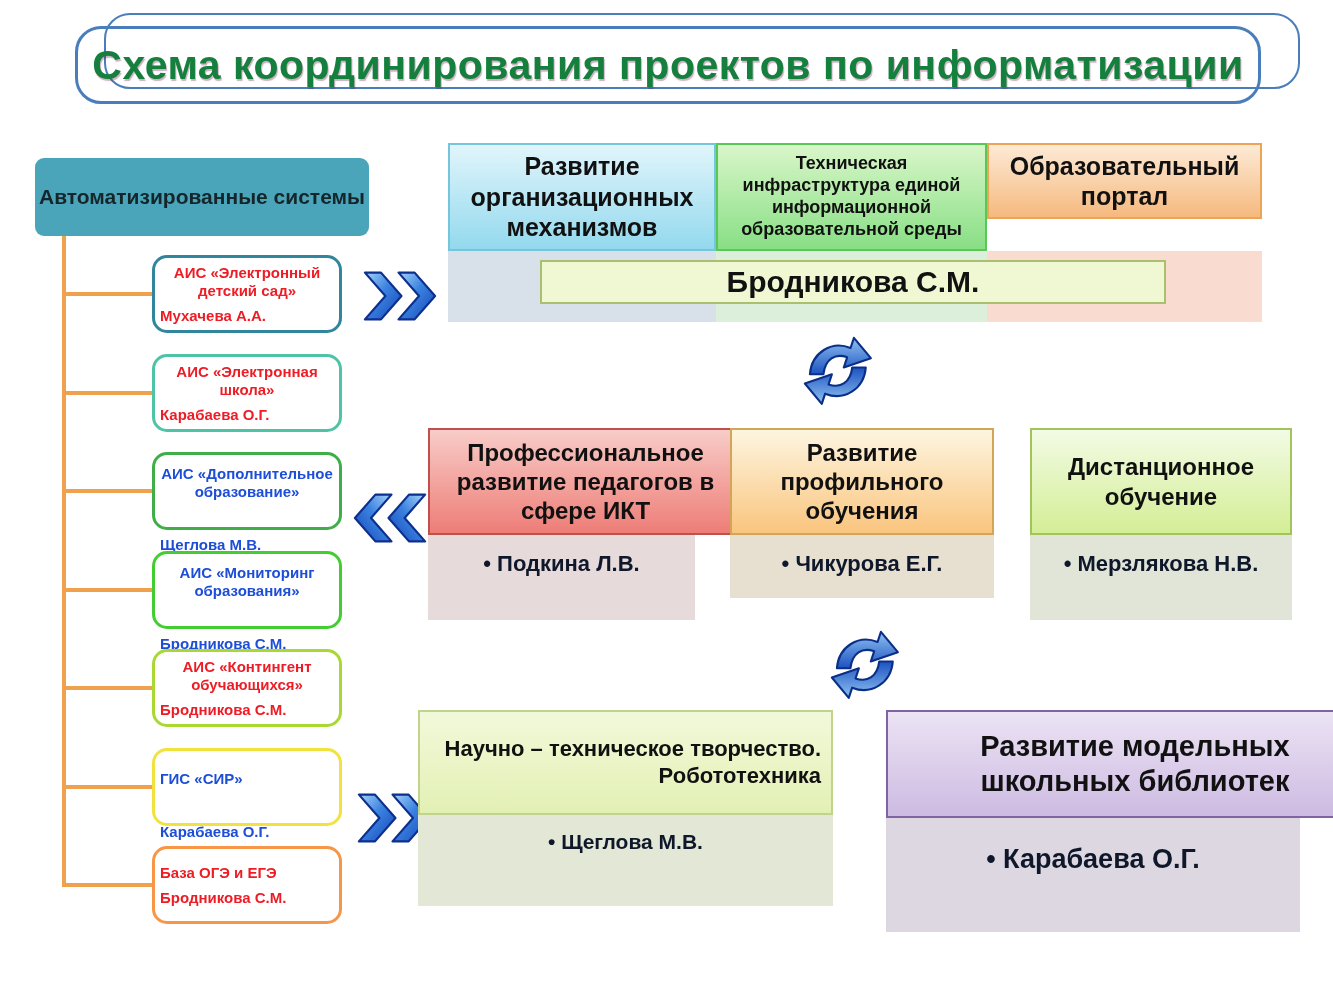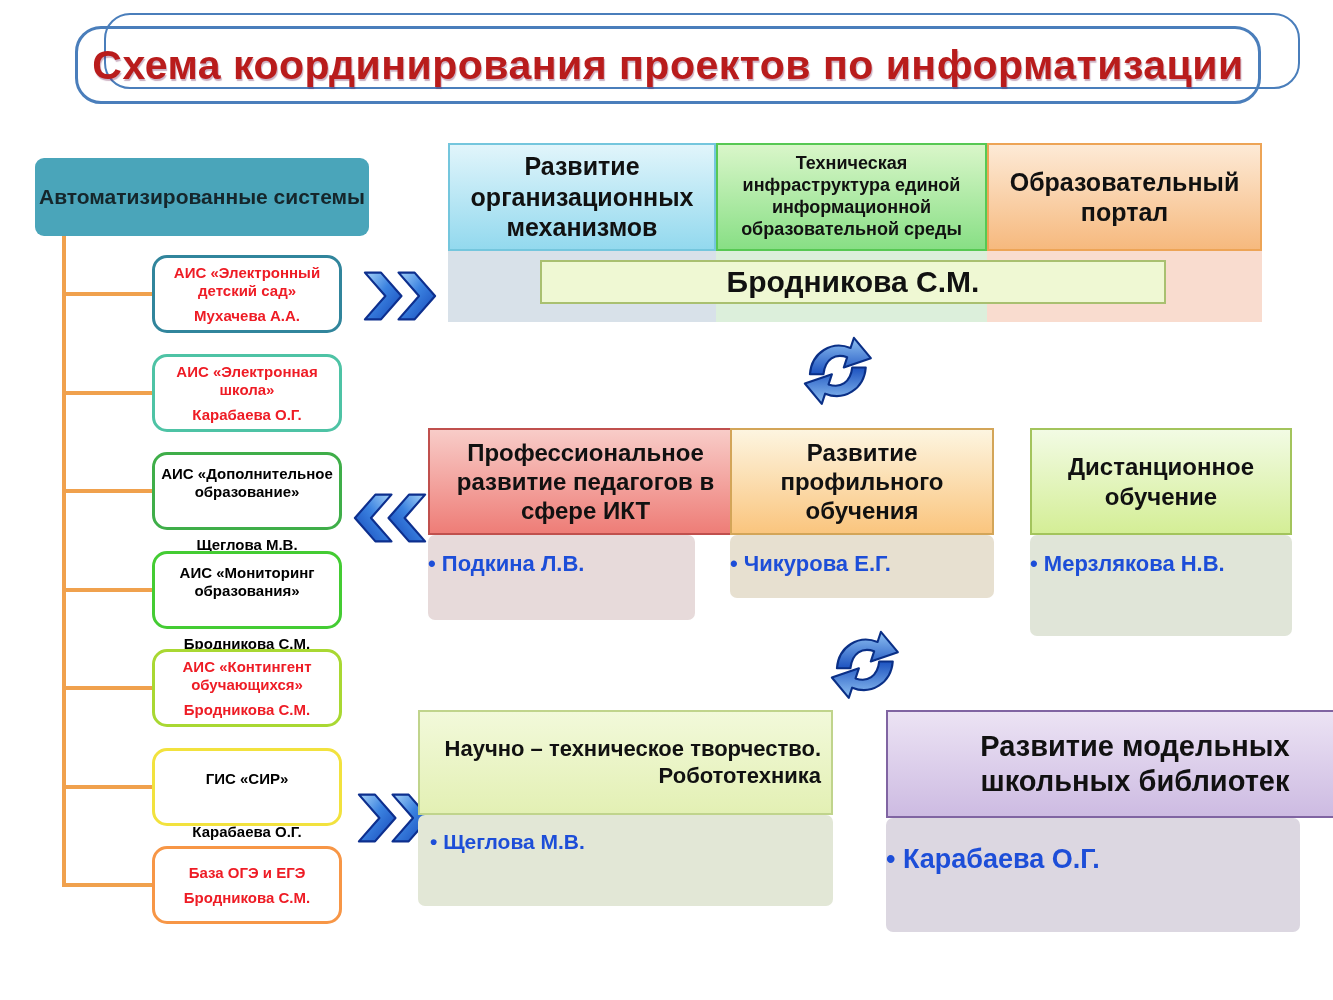--- a/index.html
+++ b/index.html
@@ -22,88 +22,88 @@
     display:flex; align-items:center; justify-content:center;
     z-index:2;
   }
   .title-box::before {
     content:""; position:absolute; top:-16px; left:26px;
     width:101%; height:100%;
     border:2px solid #4a7ebb; border-radius:26px;
     z-index:-1;
   }
   .title-text {
-    font-size:41px; color:#b91c1c; letter-spacing:0.5px;
+    font-size:41px; color:#15803d; letter-spacing:0.5px;
     text-shadow:1px 2px 1px rgba(110,30,80,0.35);
     white-space:nowrap;
   }
 
   
   .root-box {
     left:35px; top:158px; width:334px; height:78px;
     background:#4aa5ba; border-radius:9px;
     display:flex; align-items:center; justify-content:center;
     font-size:21px; color:#15262b; text-align:center;
   }
   .trunk { left:62px; top:236px; width:4px; height:651px; background:#f0a14d; }
   .branch { left:62px; width:92px; height:4px; background:#f0a14d; }
 
   .tchild {
     left:152px; width:190px; height:78px;
     background:#fff; border:3px solid; border-radius:15px;
-    display:flex; flex-direction:column; align-items:center; justify-content:center;
+    display:flex; flex-direction:column; align-items:flex-start; justify-content:center;
     text-align:center; padding:4px 5px;
   }
   .tname { font-size:15px; line-height:1.18; }
   .tperson { font-size:15px; margin-top:7px; }
   .red { color:#ee1c25; }
-  .blk { color:#000000;margin-top:36px; }
+  .blk { color:#1d4ed8;margin-top:36px; }
   .cb0{border-color:#31859c} .cb1{border-color:#4ec3a5} .cb2{border-color:#3fae49}
   .cb3{border-color:#44cc33} .cb4{border-color:#a9d832} .cb5{border-color:#f2e23e}
   .cb6{border-color:#f79646}
 
   
   .chev { width:76px; height:64px; display:block; }
   .chev-left { transform:scaleX(-1); }
   .sync { width:88px; height:80px; display:block; }
 
   
   .hdr {
     display:flex; align-items:center; justify-content:center;
     text-align:center; color:#111; line-height:1.22;
   }
-  .bdy { text-align:left; color:#1d4ed8;border-radius:7px; }
+  .bdy { text-align:center; color:#0f172a; }
 
   
   .t-hdr1 { left:448px; top:143px; width:268px; height:108px;
     background:linear-gradient(#e1f5fb,#93d9ee); border:2px solid #74c6dd; font-size:25px; }
   .t-hdr2 { left:716px; top:143px; width:271px; height:108px;
     background:linear-gradient(#d9f6c9,#88df85); border:2px solid #57c853; font-size:18px; padding:0 12px; }
-  .t-hdr3 { left:987px; top:143px; width:275px; height:108px;
+  .t-hdr3 { left:987px; top:143px; width:275px; height:76px;
     background:linear-gradient(#fdead6,#f6b97e); border:2px solid #eda456; font-size:25px; }
   .t-bdy1 { left:448px; top:251px; width:268px; height:71px; background:#d8e1e9; }
   .t-bdy2 { left:716px; top:251px; width:271px; height:71px; background:#dcefdb; }
   .t-bdy3 { left:987px; top:251px; width:275px; height:71px; background:#f9dccf; }
   .coord-bar {
     left:540px; top:260px; width:626px; height:44px;
     background:#eff8d3; border:2px solid #a9c070;
     display:flex; align-items:center; justify-content:center;
     font-size:30px; color:#111; z-index:3;
   }
 
   
   .m-hdr1 { left:428px; top:428px; width:315px; height:107px;
     background:linear-gradient(#f8ccc8,#ee7d77); border:2px solid #c0504d; font-size:24px; }
   .m-hdr2 { left:730px; top:428px; width:264px; height:107px;
     background:linear-gradient(#fdf5e0,#fac57e); border:2px solid #d3a558; font-size:24px; }
   .m-hdr3 { left:1030px; top:428px; width:262px; height:107px;
     background:linear-gradient(#f2fbe4,#d4ee96); border:2px solid #a3c45c; font-size:24px; }
   .m-bdy1 { left:428px; top:535px; width:267px; height:85px; background:#e7dada; }
   .m-bdy2 { left:730px; top:535px; width:264px; height:63px; background:#e7e0d0; }
-  .m-bdy3 { left:1030px; top:535px; width:262px; height:101px; background:#e0e5d8; }
+  .m-bdy3 { left:1030px; top:535px; width:262px; height:85px; background:#e0e5d8; }
   .m-bdy1, .m-bdy2, .m-bdy3 { font-size:22px; padding-top:16px; }
 
   
   .b-hdr1 { left:418px; top:710px; width:415px; height:105px;
     background:linear-gradient(#f2f9da,#e3f0b4); border:2px solid #c0d48c; font-size:22px; padding:0 10px;text-align:right; }
   .b-bdy1 { left:418px; top:815px; width:415px; height:91px; background:#e2e7d6;
     font-size:21px; padding:12px 12px 0; line-height:1.45; }
   .b-hdr2 { left:886px; top:710px; width:452px; height:108px;
     background:linear-gradient(#ece3f4,#cdbbe2); border:2px solid #8064a2; font-size:29px;padding-left:46px; }
   .b-bdy2 { left:886px; top:818px; width:414px; height:114px; background:#dcd7e1;

